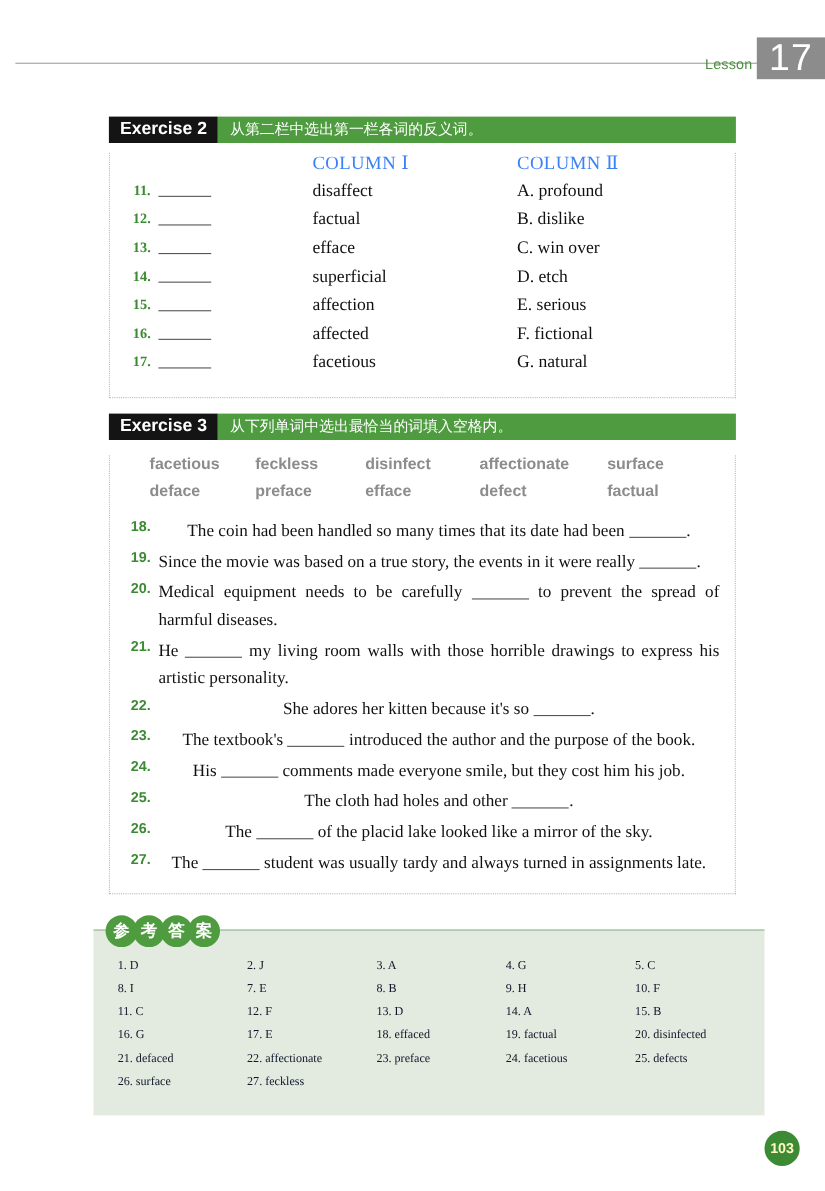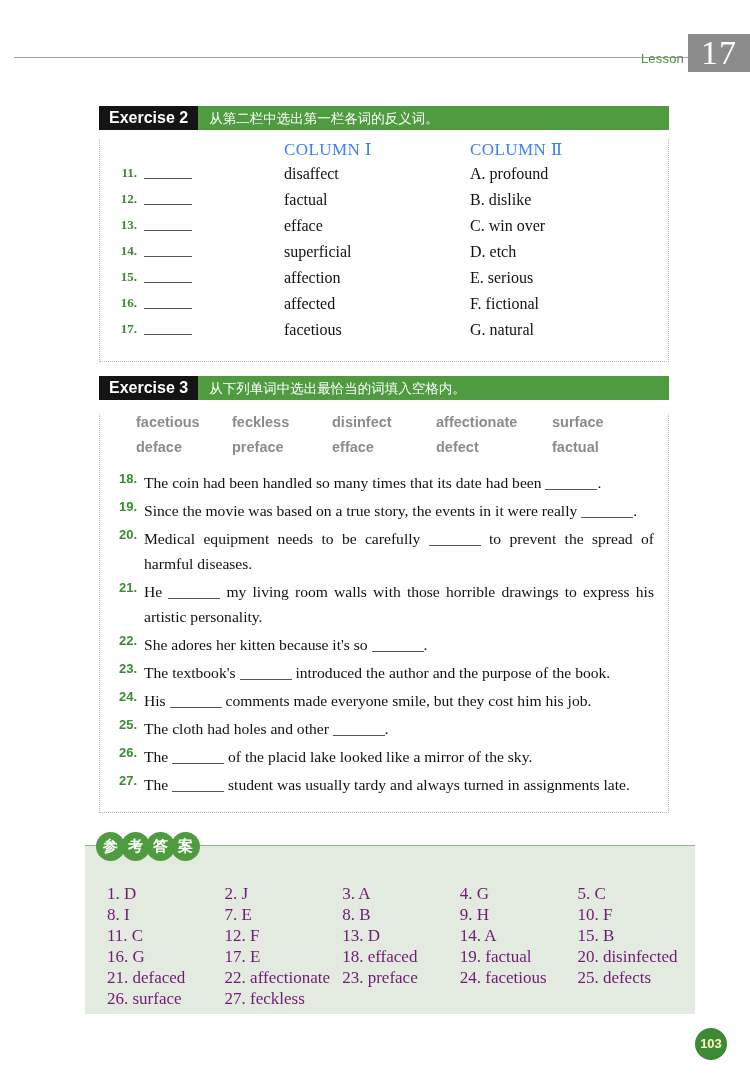--- a/index.html
+++ b/index.html
@@ -41,21 +41,21 @@
     letter-spacing: .2px;
   }
   .lesson-num-box {
     position: absolute;
     right: 0;
     top: 34px;
     width: 62px;
     height: 38px;
     background: #8c8c8c;
     color: #ffffff;
-    font-family: Liberation Serif, serif;
+    font-family: Liberation Sans, sans-serif;
     font-size: 34px;
     font-weight: 300;
     line-height: 38px;
     text-align: center;
     letter-spacing: 1px;
   }
 
   
   .exercise {
     position: absolute;
@@ -183,21 +183,21 @@
     font-weight: bold;
     color: #3c8a33;
   }
   .q-text {
     font-size: 15.6px;
     line-height: 25px;
     color: #111111;
     text-align: justify;
     text-justify: inter-word;
   }
-  .q-text.nojust { text-align: left; }
+  .q-text.nojust { text-align: center; }
   .blank-inline {
     display: inline-block;
     width: 52px;
     border-bottom: 1px solid #555555;
     vertical-align: -2px;
   }
   .ex3-pad-bottom { height: 12px; }
 
   
   .answer-key {
@@ -237,24 +237,23 @@
     padding-left: 22px;
   }
   .ak-row {
     display: flex;
     height: 21px;
     align-items: baseline;
   }
   .ak-cell {
     width: 122px;
     font-family: "Liberation Serif", "DejaVu Serif", serif;
-    font-size: 17px;
-    color: #701a75;
+    font-size: 11px;
+    color: #0f172a;
     white-space: nowrap;
-    margin-top: 12px;
   }
 
   
   .page-badge {
     position: absolute;
     right: 23px;
     bottom: 23px;
     width: 32px;
     height: 32px;
     border-radius: 50%;

